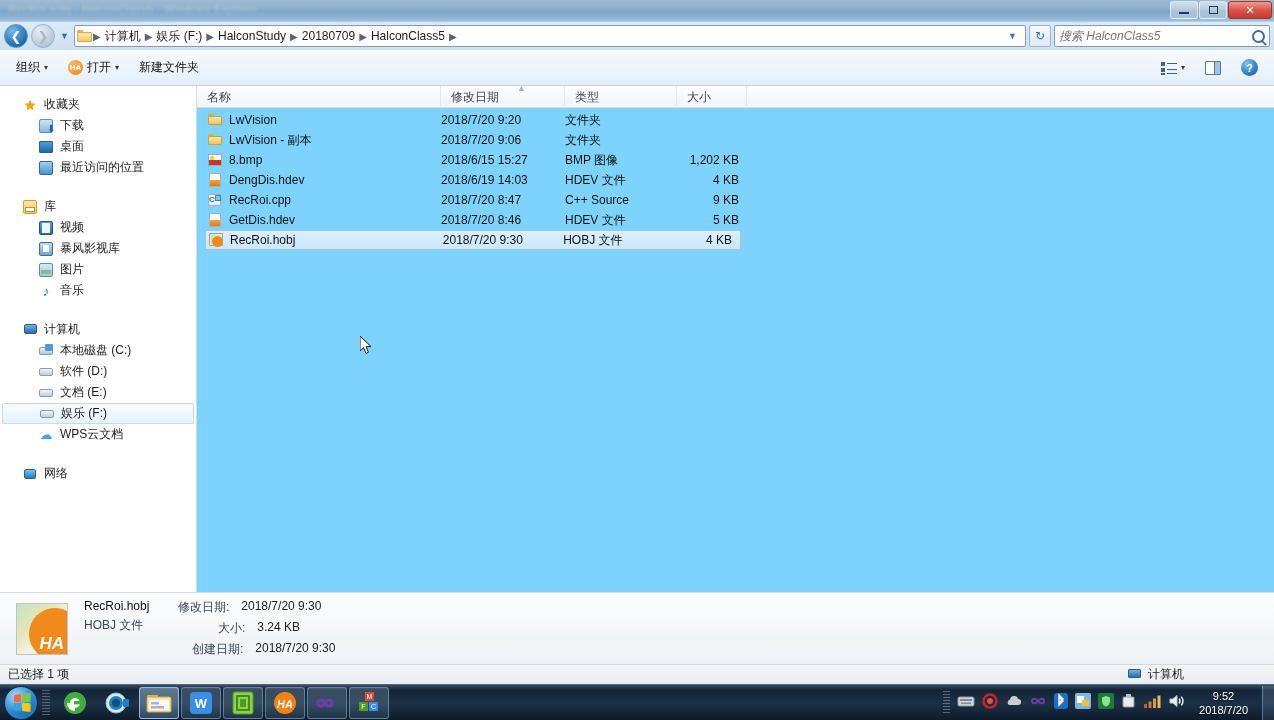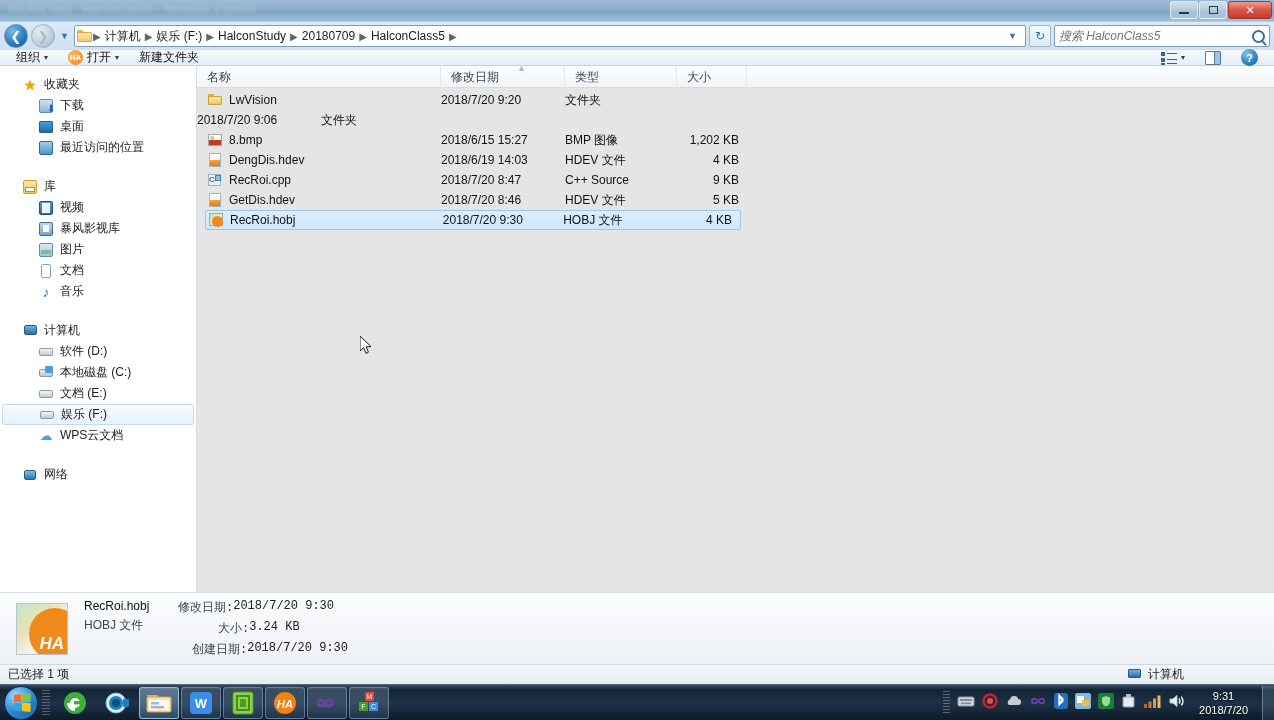--- a/index.html
+++ b/index.html
@@ -57,21 +57,21 @@
   .searchbox { width:216px; height:22px; background:#fff; border:1px solid #7f9db9;
      border-radius:2px; display:flex; align-items:center; padding:0 4px; }
   .searchbox input { border:0; outline:0; flex:1; font-size:12px; font-style:italic;
      color:#8d8d8d; font-family:inherit; background:transparent; }
   .mag { width:13px; height:13px; border:2px solid #3a6d9e; border-radius:50%;
      position:relative; }
   .mag:after { content:""; position:absolute; right:-4px; bottom:-3px; width:6px;
      height:2px; background:#3a6d9e; transform:rotate(45deg); }
 
   
-  .cmdbar { height:16px; display:flex; align-items:center; padding:0 8px;
+  .cmdbar { height:36px; display:flex; align-items:center; padding:0 8px;
      background:linear-gradient(to bottom,#f6fafe,#e4eef8);
      border-bottom:1px solid #c6d4e2; gap:4px; }
   .cmditem { display:flex; align-items:center; gap:4px; padding:3px 8px;
      font-size:12px; border-radius:2px; color:#111; }
   .caret { font-size:8px; color:#3a3a3a; }
   .ha-badge { width:15px; height:15px; border-radius:50%; font-size:8px;
      font-weight:bold; color:#fff; display:flex; align-items:center;
      justify-content:center; background:radial-gradient(circle at 35% 30%,#ffb75e,#f28310); }
   .cmdspacer { flex:1; }
   .viewico { width:16px; height:14px; position:relative; }
@@ -99,21 +99,21 @@
   .nav-label { color:#1b1b1b; }
   .nav-gap { height:14px; }
   .ico { width:16px; height:16px; flex:0 0 16px; position:relative;
      display:inline-block; }
   .i-star { color:#f0a500; font-size:14px; line-height:16px; text-align:center;
      text-shadow:0 0 1px #c98500; }
   .sq-ico { position:absolute; inset:1px; border-radius:2px; }
 
   
   .filepane { flex:1; display:flex; flex-direction:column; overflow:hidden;
-     background:#e5e5e5; }
+     background:#7dd3fc; }
   .colhdr { height:22px; display:flex; align-items:center;
      background:linear-gradient(to bottom,#fdfdfe,#f1f4f7);
      border-bottom:1px solid #d6dce3; position:relative; }
   .colhdr .cell { font-size:12px; color:#3c4650; padding-left:10px;
      border-right:1px solid #e3e8ed; height:22px; line-height:22px;
      white-space:nowrap; }
   .sortmark { position:absolute; left:320px; top:-3px; font-size:9px;
      color:#9fb9d0; }
   .rows { flex:1; padding-top:2px; }
   .row { height:20px; display:flex; align-items:center; font-size:12px;
@@ -134,21 +134,21 @@
   .bigicon { width:52px; height:52px; border:1px solid #b9c4cf;
      background:linear-gradient(135deg,#bfe6c2 0%,#e8e2b8 35%,#f3efe0 55%,#ffffff 100%);
      position:relative; overflow:hidden; }
   .bigicon .swoosh { position:absolute; right:-14px; top:4px; width:52px; height:52px;
      border-radius:50%; background:#f08a1c; }
   .bigicon .ha { position:absolute; right:3px; bottom:0px; color:#fff;
      font-weight:bold; font-size:17px; font-style:italic; }
   .dtl-grid { display:flex; gap:10px; font-size:12px; color:#2b2b2b; }
   .dtl-col1 { display:flex; flex-direction:column; gap:4px; width:84px; }
   .dtl-col2 { display:flex; flex-direction:column; gap:4px; }
-  .dtl-line { display:flex; gap:0;font-family:Liberation Mono, monospace; }
+  .dtl-line { display:flex; gap:12px; }
   .dtl-key { color:#3b4653; }
   .dtl-val { color:#202020; }
   .dtl-name { color:#111; }
   .dtl-type { color:#3b4653; }
 
   
   .statusbar { height:20px; display:flex; align-items:center;
      background:linear-gradient(to bottom,#f3f6f9,#e7ecf1);
      border-top:1px solid #cfd7df; font-size:12px; color:#222; padding:0 8px; }
   .status-right { margin-left:auto; display:flex; align-items:center; gap:5px;
@@ -328,52 +328,46 @@
           <span class="nav-label">暴风影视库</span>
         </div>
         <div class="nav-row child">
           <span class="ico">
             <span class="sq-ico" style="background:linear-gradient(to bottom,#d8eaf8,#9cc6e6);border:1px solid #5c8cb4;"></span>
             <span style="position:absolute;left:3px;top:8px;width:10px;height:4px;background:#7fc07f;"></span>
           </span>
           <span class="nav-label">图片</span>
         </div>
         <div class="nav-row child">
-          <span class="ico">
-            <span class="sq-ico" style="inset:1px 3px;background:#fff;border:1px solid #8fa3b5;"></span>
-          </span>
-          <span class="nav-label">文档</span>
-        </div>
-        <div class="nav-row child">
           <span class="ico" style="color:#1d7cc4;font-size:14px;line-height:16px;text-align:center;">♪</span>
           <span class="nav-label">音乐</span>
         </div>
       </div>
 
       <div class="nav-gap"></div>
 
       <div class="nav-group">
         <div class="nav-row">
           <span class="ico">
             <span class="sq-ico" style="inset:2px 1px 4px 2px;background:linear-gradient(to bottom,#6fb4e8,#2d6ca4);border:1px solid #2b5madeup;border:1px solid #2b5a84;"></span>
           </span>
           <span class="nav-label">计算机</span>
         </div>
         <div class="nav-row child">
           <span class="ico">
-            <span class="sq-ico" style="inset:4px 1px;background:linear-gradient(to bottom,#f2f5f8,#c2ccd7);border:1px solid #8e9aa7;border-radius:2px;"></span>
-          </span>
-          <span class="nav-label">软件 (D:)</span>
-        </div>
-        <div class="nav-row child">
-          <span class="ico">
             <span class="sq-ico" style="inset:4px 1px;background:linear-gradient(to bottom,#eef2f6,#b9c5d1);border:1px solid #8997a6;border-radius:2px;"></span>
             <span style="position:absolute;left:7px;top:1px;width:8px;height:7px;background:#4d9bdd;border-radius:1px;"></span>
           </span>
           <span class="nav-label">本地磁盘 (C:)</span>
+        </div>
+        <div class="nav-row child">
+          <span class="ico">
+            <span class="sq-ico" style="inset:4px 1px;background:linear-gradient(to bottom,#f2f5f8,#c2ccd7);border:1px solid #8e9aa7;border-radius:2px;"></span>
+          </span>
+          <span class="nav-label">软件 (D:)</span>
         </div>
         <div class="nav-row child">
           <span class="ico">
             <span class="sq-ico" style="inset:4px 1px;background:linear-gradient(to bottom,#f2f5f8,#c2ccd7);border:1px solid #8e9aa7;border-radius:2px;"></span>
           </span>
           <span class="nav-label">文档 (E:)</span>
         </div>
         <div class="nav-row child sel">
           <span class="ico">
             <span class="sq-ico" style="inset:4px 1px;background:linear-gradient(to bottom,#f2f5f8,#c2ccd7);border:1px solid #8e9aa7;border-radius:2px;"></span>
@@ -416,20 +410,27 @@
               <span style="position:absolute;left:1px;top:4px;width:14px;height:9px;background:linear-gradient(to bottom,#fde9b0,#f0c35e);border:1px solid #cf9f38;border-radius:1px;"></span>
             </span>
             <span>LwVision</span>
           </div>
           <div class="c-date">2018/7/20 9:20</div>
           <div class="c-type">文件夹</div>
           <div class="c-size"></div>
         </div>
 
         <div class="row">
+          <div class="c-name">
+            <span class="fi">
+              <span style="position:absolute;left:1px;top:2px;width:6px;height:3px;background:#e2ac3c;border-radius:1px 1px 0 0;"></span>
+              <span style="position:absolute;left:1px;top:4px;width:14px;height:9px;background:linear-gradient(to bottom,#fde9b0,#f0c35e);border:1px solid #cf9f38;border-radius:1px;"></span>
+            </span>
+            <span>LwVision - 副本</span>
+          </div>
           <div class="c-date">2018/7/20 9:06</div>
           <div class="c-type">文件夹</div>
           <div class="c-size"></div>
         </div>
 
         <div class="row">
           <div class="c-name">
             <span class="fi">
               <span style="position:absolute;left:1px;top:2px;width:14px;height:12px;background:linear-gradient(to bottom,#ffffff,#dfe7ef);border:1px solid #9aa8b6;"></span>
               <span style="position:absolute;left:2px;top:8px;width:12px;height:5px;background:#c0392b;"></span>
@@ -677,18 +678,18 @@
         <rect x="14.5" y="1.5" width="3" height="12.5" fill="#e8b863"></rect>
         </svg>
     </span>
     <span>
       <svg width="18" height="16" viewBox="0 0 18 16">
         <path d="M2 6h3l4-3.5v11L5 10H2z" fill="#eef4f8" stroke="#b9c6d1"></path>
         <path d="M11 5.5a4 4 0 0 1 0 5M13.2 3.6a7 7 0 0 1 0 8.8" fill="none" stroke="#eef4f8" stroke-width="1.4"></path>
         </svg>
     </span>
     <div class="clock">
-      <div>9:31</div>
+      <div>9:52</div>
       <div>2018/7/20</div>
     </div>
   </div>
   <div class="showdesk"></div>
 </div>
 
 </body></html>

